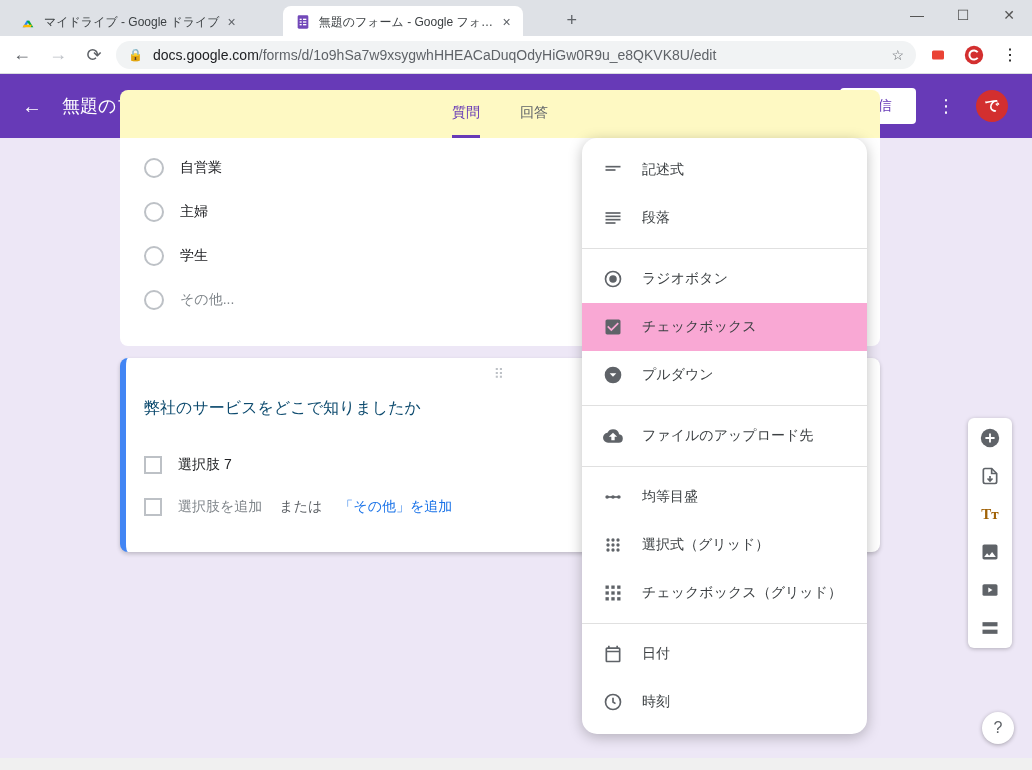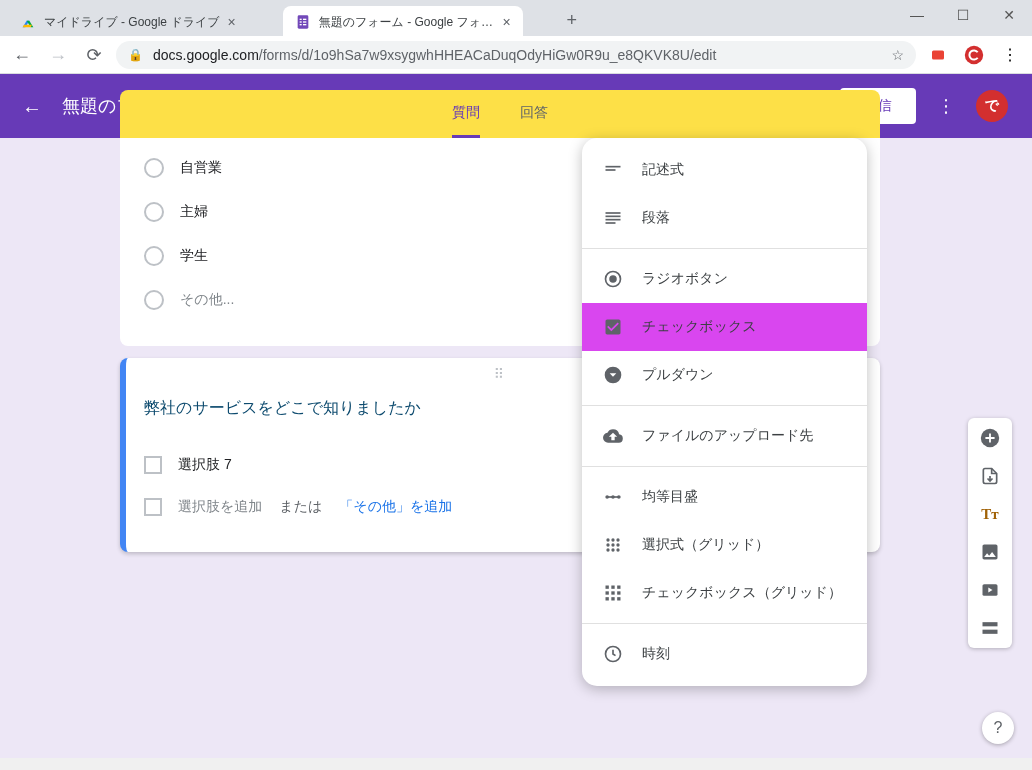--- a/index.html
+++ b/index.html
@@ -36,21 +36,21 @@
   .hdr-spacer { flex:1; }
   .send-btn { background:#fff;color:#673ab7;border-radius:4px;padding:0 24px;height:36px;display:flex;align-items:center;font-size:14px;font-weight:500;letter-spacing:.25px; }
   .hdr-more { font-size:18px; }
   .ext-icon { width:32px;height:32px;border-radius:50%;background:#d32f2f;display:flex;align-items:center;justify-content:center;color:#fff;font-size:14px;font-weight:bold; }
 
   
   .canvas { position:absolute; top:64px; left:0; right:0; bottom:0; background:#ede7f6; }
   .form-card-wrap { position:absolute; left:120px; width:760px; top:0; }
 
   
-  .subtabs { background:#fde047; height:48px; display:flex; align-items:center; justify-content:center; gap:40px; font-size:14px; color:#5f6368; border-radius:8px 8px 0 0; position:relative; top:-48px; margin-bottom:-48px;}
+  .subtabs { background:#fef9c3; height:48px; display:flex; align-items:center; justify-content:center; gap:40px; font-size:14px; color:#5f6368; border-radius:8px 8px 0 0; position:relative; top:-48px; margin-bottom:-48px;}
   .subtab { height:48px; display:flex; align-items:center; border-bottom:3px solid transparent; }
   .subtab.active { color:#673ab7; border-bottom-color:#673ab7; font-weight:500; }
 
   
   .qcard { background:#fff; border-radius:8px; padding: 8px 24px 24px 24px; position:relative; top:0; }
   .qcard.first { border-radius:0 0 8px 8px; }
   .opt-row { display:flex; align-items:center; gap:16px; padding:12px 0; color:#202124; font-size:14px; }
   .radio-o { width:20px;height:20px;border:2px solid #bdc1c6;border-radius:50%; flex-shrink:0;}
 
   
@@ -60,21 +60,21 @@
   .qtitle { font-size:16px; color:#0c4a6e; flex:1; }
   .img-btn { width:36px;height:36px;background:#f1f3f4;border-radius:4px;display:flex;align-items:center;justify-content:center;color:#5f6368; }
   .cb-o { width:18px;height:18px;border:2px solid #bdc1c6; flex-shrink:0;}
   .addopt { color:#80868b; }
   .or { color:#5f6368; margin:0 1px; }
   .addother { color:#1a73e8; }
 
   
   .type-menu { position:absolute; left:582px; top:64px; width:285px; background:#fff; border-radius:15px; box-shadow: 0 3px 14px rgba(0,0,0,.25); padding:8px 0; z-index:100; }
   .menu-item { display:flex; align-items:center; gap:18px; padding:14px 20px; font-size:14px; color:#3c4043; }
-  .menu-item.sel { background:#d946ef; }
+  .menu-item.sel { background:#f9a8d4; }
   .menu-item .mi-icon { width:22px; display:flex; justify-content:center; color:#5f6368; }
   .menu-sep { height:1px; background:#e0e0e0; margin:6px 0; }
 
   
   .side-tools { position:absolute; right:20px; top:344px; width:44px; background:#fff; border-radius:6px; box-shadow:0 1px 4px rgba(0,0,0,.25); display:flex; flex-direction:column; align-items:center; padding:8px 0; gap:14px; }
   .side-tools .st { color:#a16207; font-size:18px; width:24px;height:24px;display:flex;align-items:center;justify-content:center;}
 
   
   .help-fab { position:absolute; right:18px; bottom:14px; width:32px;height:32px;border-radius:50%;background:#fff; box-shadow:0 1px 4px rgba(0,0,0,.3); display:flex;align-items:center;justify-content:center;color:#5f6368;font-size:16px;}
 
@@ -324,20 +324,28 @@
             <rect x="3" y="17" width="4" height="4"></rect>
             <rect x="10" y="17" width="4" height="4"></rect>
             <rect x="17" y="17" width="4" height="4"></rect>
           </svg>
         </span>
         <span>チェックボックス（グリッド）</span>
       </div>
     <div class="menu-sep"></div>
     <div class="menu-item">
         <span class="mi-icon">
+          <svg width="20" height="20" viewBox="0 0 24 24" fill="#5f6368">
+            <path d="M19 4h-1V2h-2v2H8V2H6v2H5c-1.1 0-2 .9-2 2v14c0 1.1.9 2 2 2h14c1.1 0 2-.9 2-2V6c0-1.1-.9-2-2-2zm0 16H5V10h14v10zm0-12H5V6h14v2z"></path>
+          </svg>
+        </span>
+        <span>日付</span>
+      </div>
+    <div class="menu-item">
+        <span class="mi-icon">
           <svg width="20" height="20" viewBox="0 0 24 24" fill="none" stroke="#5f6368" stroke-width="2">
             <circle cx="12" cy="12" r="9"></circle>
             <path d="M12 7v5l3 2"></path>
           </svg>
         </span>
         <span>時刻</span>
       </div>
   </div>
 
   <div class="side-tools">

